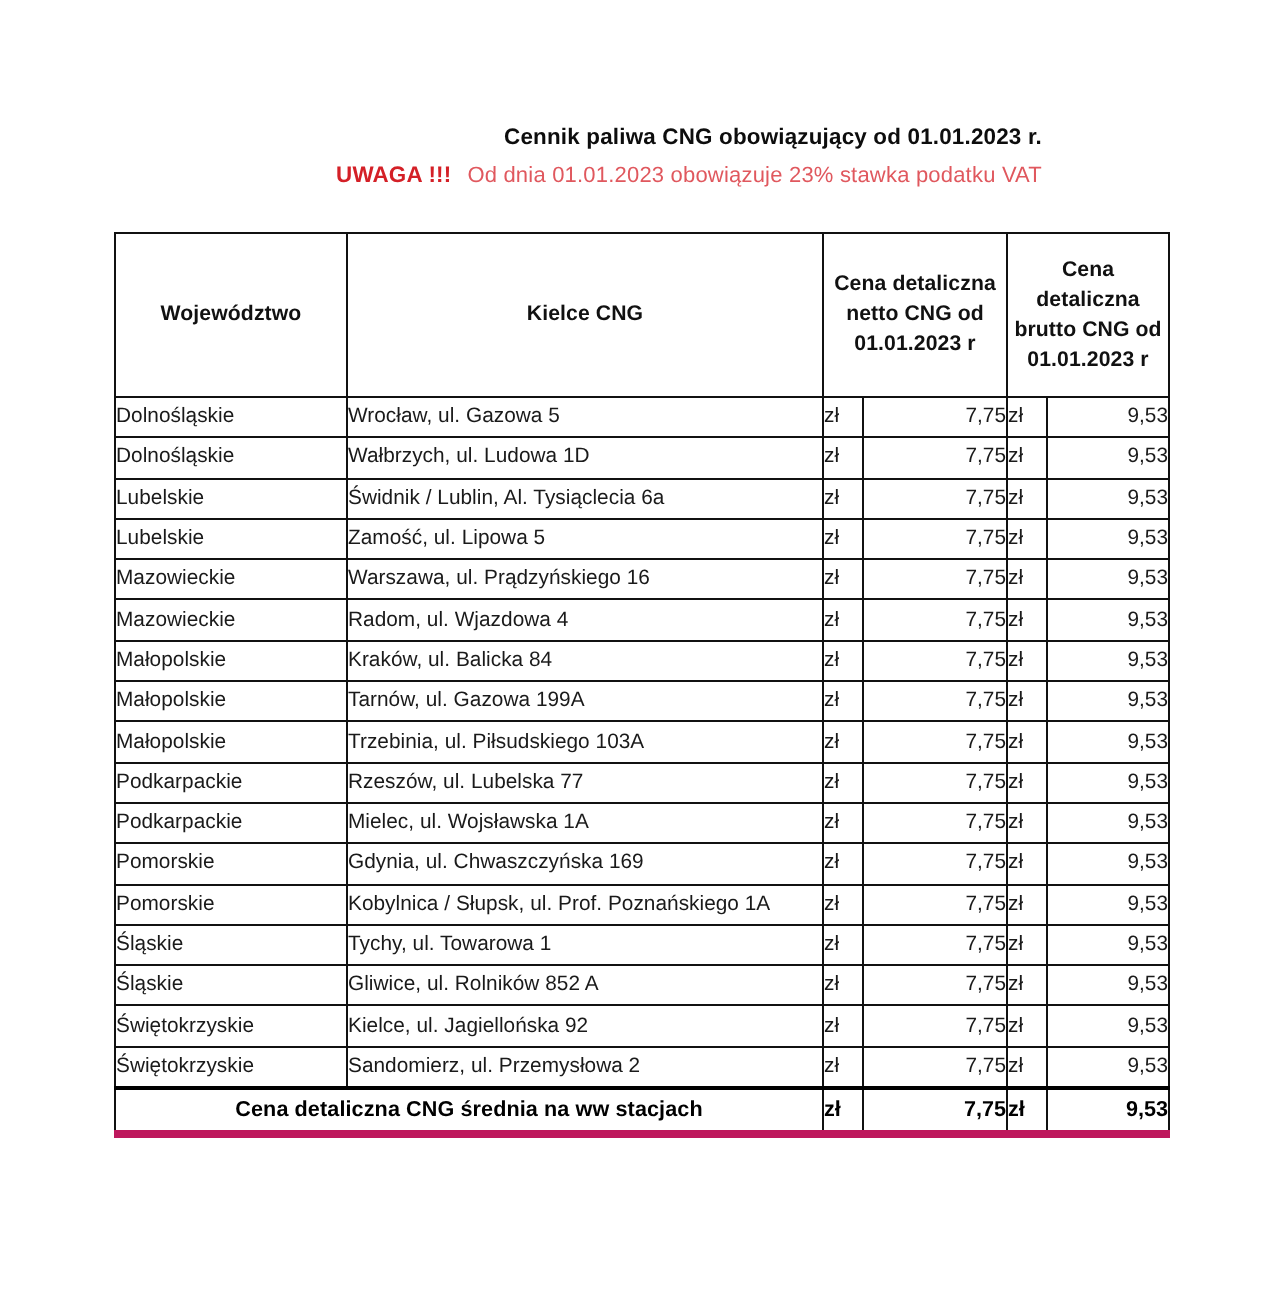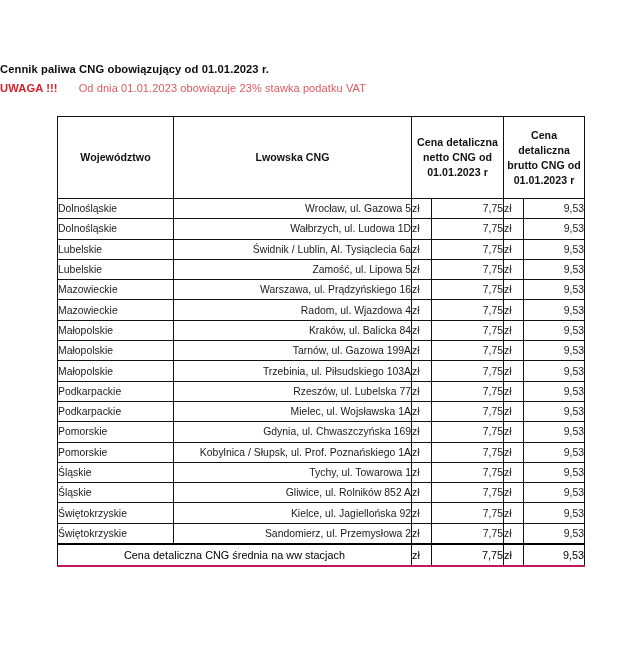--- a/index.html
+++ b/index.html
@@ -24,21 +24,21 @@
     height: 656px;
     background: #ffffff;
   }
 
   
   .titles {
     position: absolute;
     left: 0;
     top: 60px;
     width: 521px;
-    text-align: left;
+    text-align: right;
   }
   .title-line-1 {
     font-size: 11.2px;
     font-weight: bold;
     line-height: 18px;
     letter-spacing: 0.1px;
     color: #0d0d0d;
   }
   .title-line-2 {
     font-size: 11.2px;
@@ -60,21 +60,21 @@
     font-size: 11.2px;
     font-weight: bold;
     color: #d42027;
     letter-spacing: 0.1px;
   }
   .notice-rest {
     font-size: 11px;
     font-weight: normal;
     color: #e0585e;
     letter-spacing: 0.1px;
-    padding-left: 21px;
+    padding-left: 8px;
   }
 
   
   .table-wrap {
     position: absolute;
     left: 57px;
     top: 116px;
     width: 527px;
   }
   table.price-table {
@@ -124,43 +124,43 @@
   }
   td.cell-woj {
     padding-left: 4px;
     text-align: left;
     white-space: nowrap;
     overflow: hidden;
     margin-left: 20px;
   }
   td.cell-stacja {
     padding-left: 5px;
-    text-align: right;
+    text-align: left;
     white-space: nowrap;
     overflow: hidden;
   }
   td.cell-cur {
     padding-left: 4px;
     text-align: left;
     border-right: none;
   }
   td.cell-val {
     padding-right: 6px;
     text-align: right;
     border-left: none;
   }
 
   
   tr.total-row td {
     height: 20px;
     font-size: 10.8px;
-    font-weight: normal;
+    font-weight: bold;
     color: #000000;
     border-top: 2px solid #000000;
-    border-bottom: 2px solid #be185d;
+    border-bottom: 4px solid #be185d;
   }
   td.total-label {
     text-align: center;
     border-left: 2px solid #000000;
     letter-spacing: 0.05px;
   }
   td.total-cur {
     padding-left: 4px;
     text-align: left;
     border-right: none;
@@ -191,21 +191,21 @@
         <col class="c-woj">
         <col class="c-stacja">
         <col class="c-nzl">
         <col class="c-nval">
         <col class="c-bzl">
         <col class="c-bval">
       </colgroup>
       <thead>
         <tr class="head-row">
           <th>Województwo</th>
-          <th>Lwowska CNG</th>
+          <th>Kielce CNG</th>
           <th class="head-price" colspan="2">
             <span class="hl">Cena detaliczna</span>
             <span class="hl">netto CNG od</span>
             <span class="hl">01.01.2023 r</span>
           </th>
           <th class="head-price" colspan="2">
             <span class="hl">Cena detaliczna</span>
             <span class="hl">brutto CNG od</span>
             <span class="hl">01.01.2023 r</span>
           </th>

